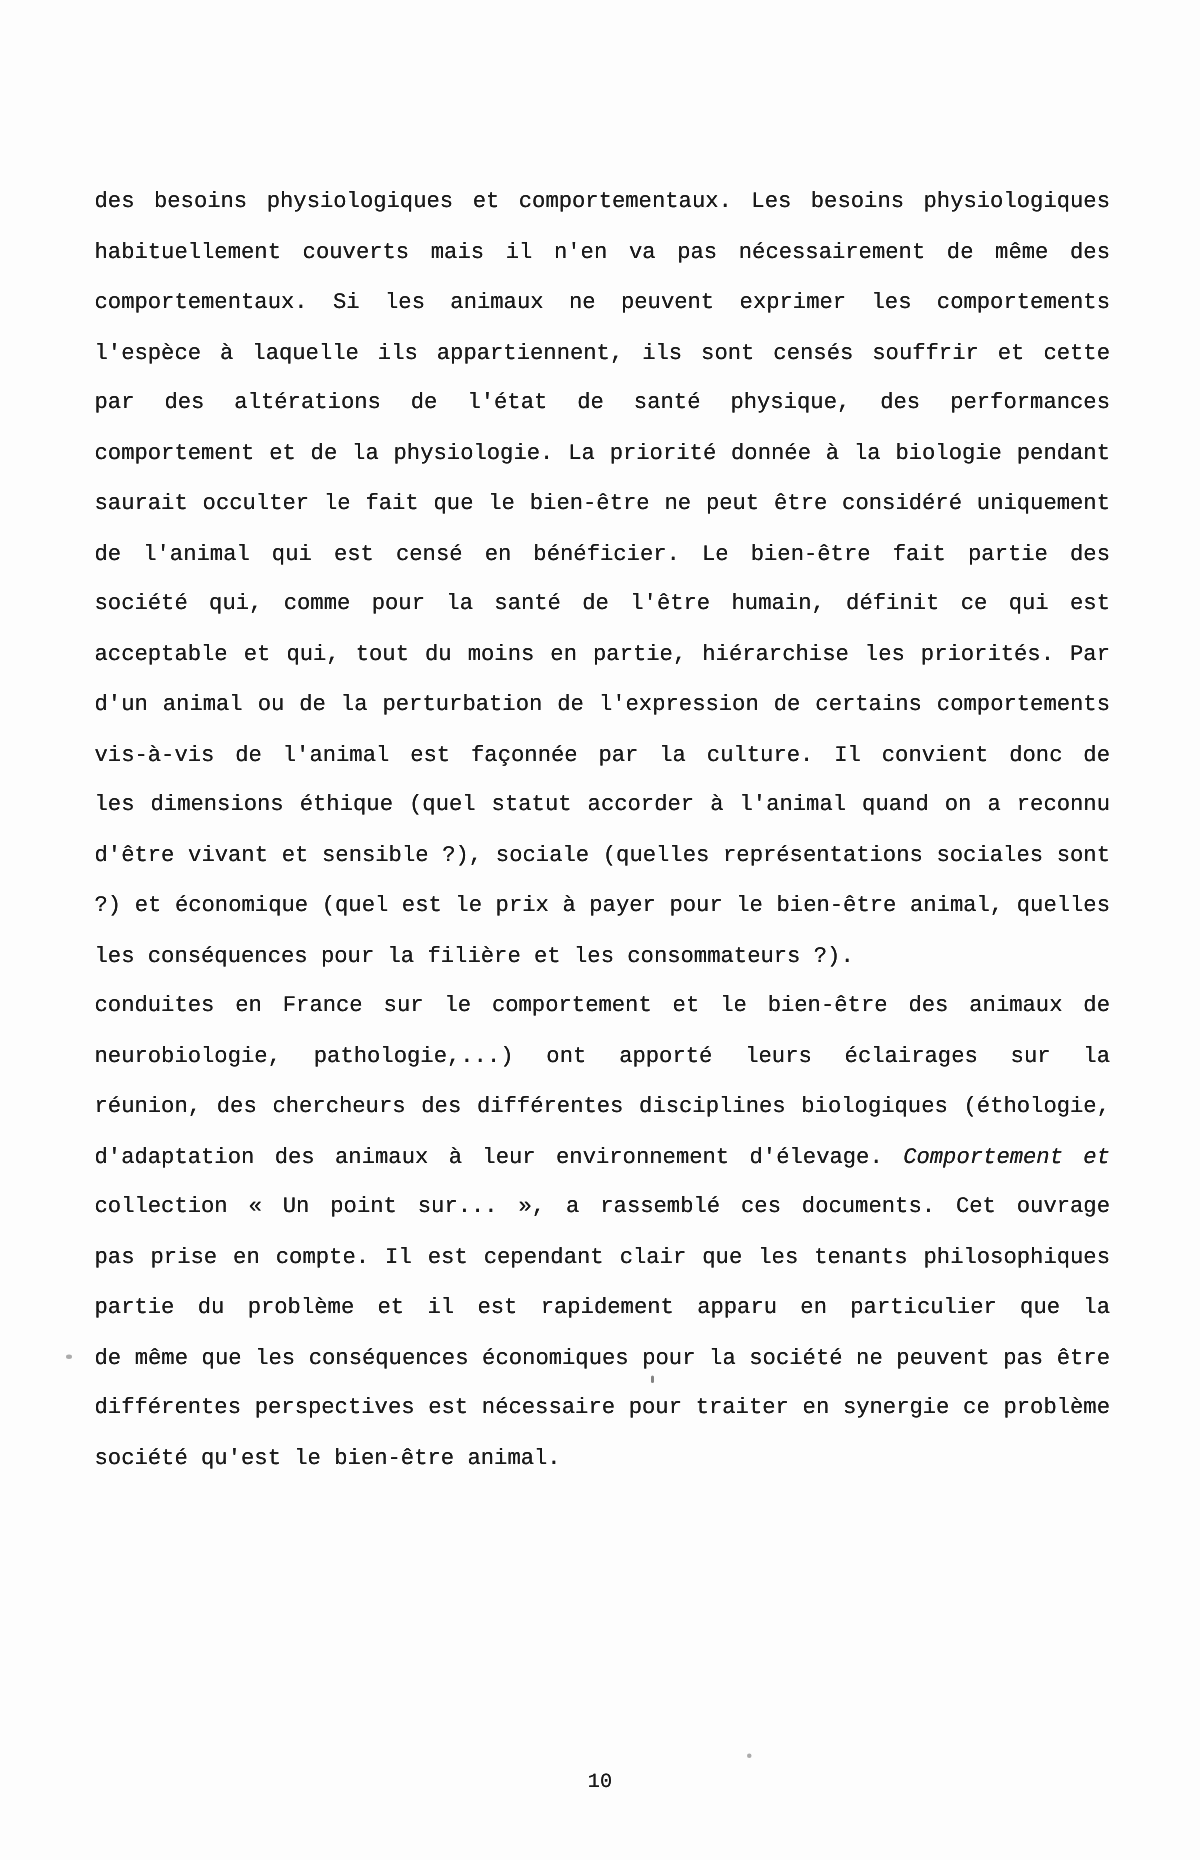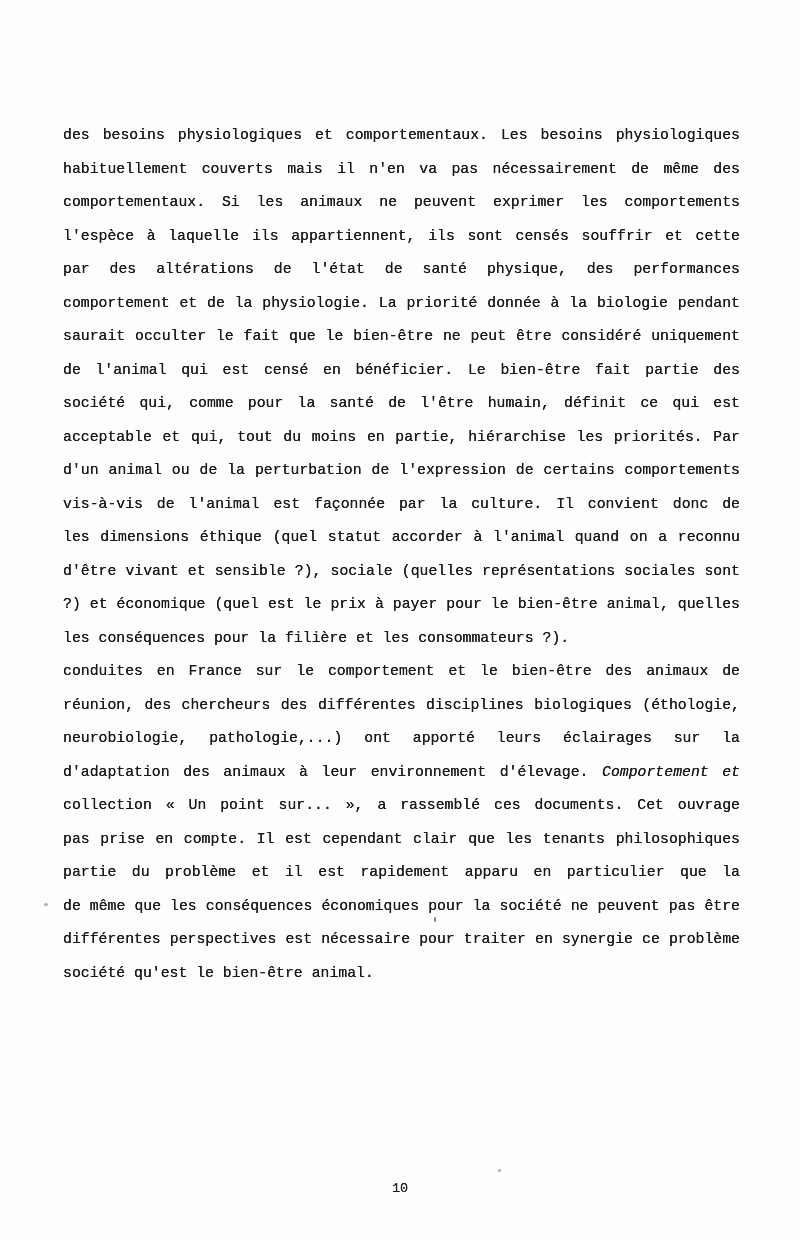--- a/index.html
+++ b/index.html
@@ -78,22 +78,22 @@
       <div class="line"><span>de l'animal qui est censé en bénéficier. Le bien-être fait partie des questions de société : c'est la</span></div>
       <div class="line"><span>société qui, comme pour la santé de l'être humain, définit ce qui est acceptable et non</span></div>
       <div class="line"><span>acceptable et qui, tout du moins en partie, hiérarchise les priorités. Par exemple, en ce qui</span></div>
       <div class="line"><span>d'un animal ou de la perturbation de l'expression de certains comportements ? Notre attitude</span></div>
       <div class="line"><span>vis-à-vis de l'animal est façonnée par la culture. Il convient donc de prendre en considération</span></div>
       <div class="line"><span>les dimensions éthique (quel statut accorder à l'animal quand on a reconnu sa caractéristique</span></div>
       <div class="line"><span>d'être vivant et sensible ?), sociale (quelles représentations sociales sont associées au bien-être</span></div>
       <div class="line"><span>?) et économique (quel est le prix à payer pour le bien-être animal, quelles en sont</span></div>
       <div class="line last"><span>les conséquences pour la filière et les consommateurs ?).</span></div>
       <div class="line"><span>conduites en France sur le comportement et le bien-être des animaux de rente. Lors de cette</span></div>
+      <div class="line"><span>neurobiologie, pathologie,...) ont apporté leurs éclairages sur la compréhension des capacités</span></div>
       <div class="line"><span>réunion, des chercheurs des différentes disciplines biologiques (éthologie,</span></div>
-      <div class="line"><span>neurobiologie, pathologie,...) ont apporté leurs éclairages sur la compréhension des capacités</span></div>
       <div class="line"><span class="">d'adaptation des animaux à leur environnement d'élevage. </span><span class="it">Comportement et bien-être animal,</span></div>
       <div class="line"><span>collection « Un point sur... », a rassemblé ces documents. Cet ouvrage n'envisageait qu'une</span></div>
       <div class="line"><span>pas prise en compte. Il est cependant clair que les tenants philosophiques et sociologiques,</span></div>
       <div class="line"><span>partie du problème et il est rapidement apparu en particulier que la dimension sociale n'était</span></div>
       <div class="line"><span>de même que les conséquences économiques pour la société ne peuvent pas être occultés dans</span></div>
       <div class="line"><span>différentes perspectives est nécessaire pour traiter en synergie ce problème complexe de</span></div>
       <div class="line last"><span>société qu'est le bien-être animal.</span></div>
     </div>
   <div class="pagenum">10</div>
   <div class="speck s1"></div>

